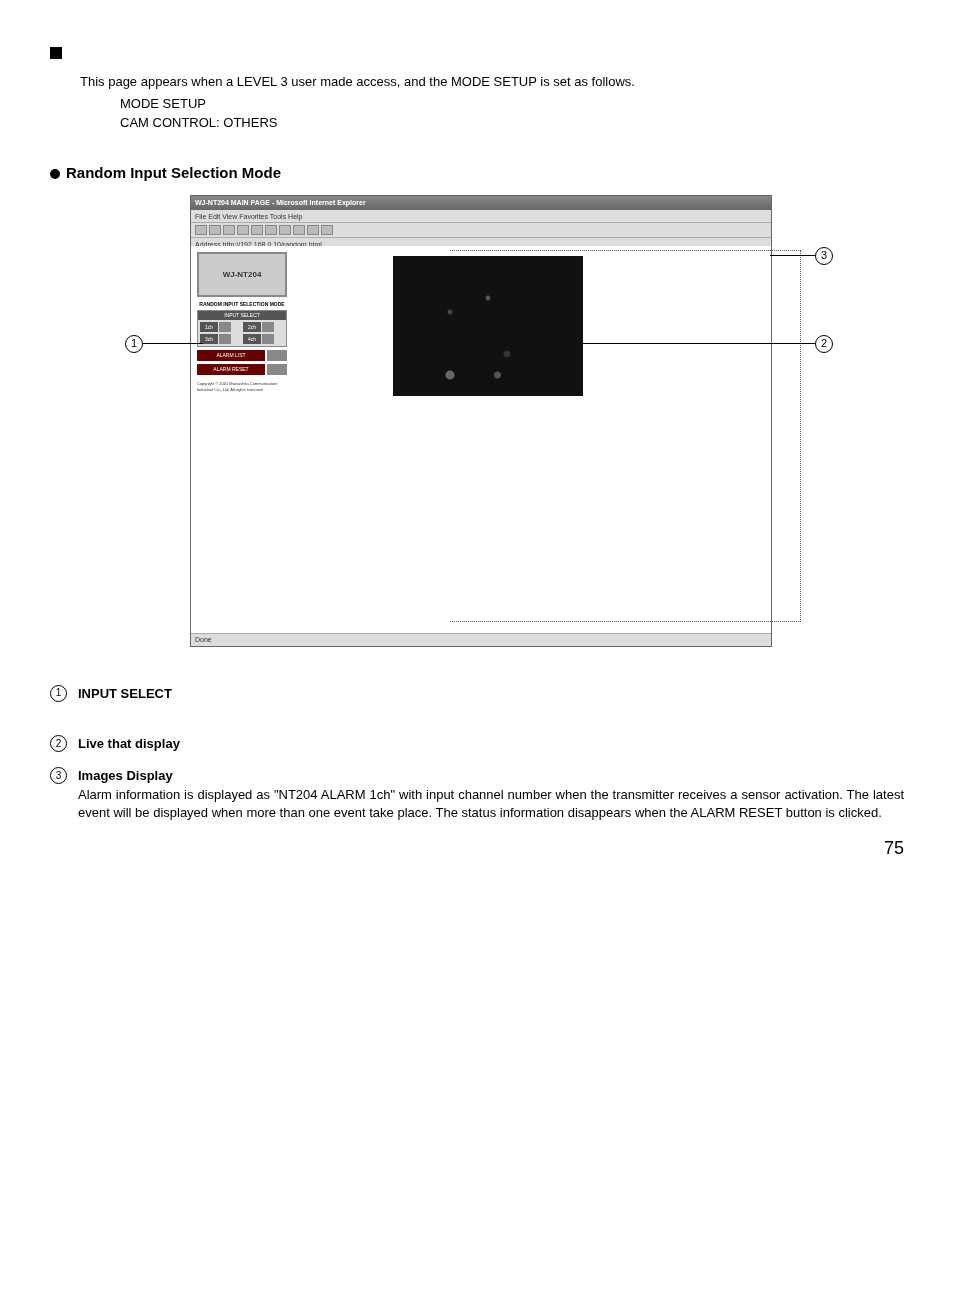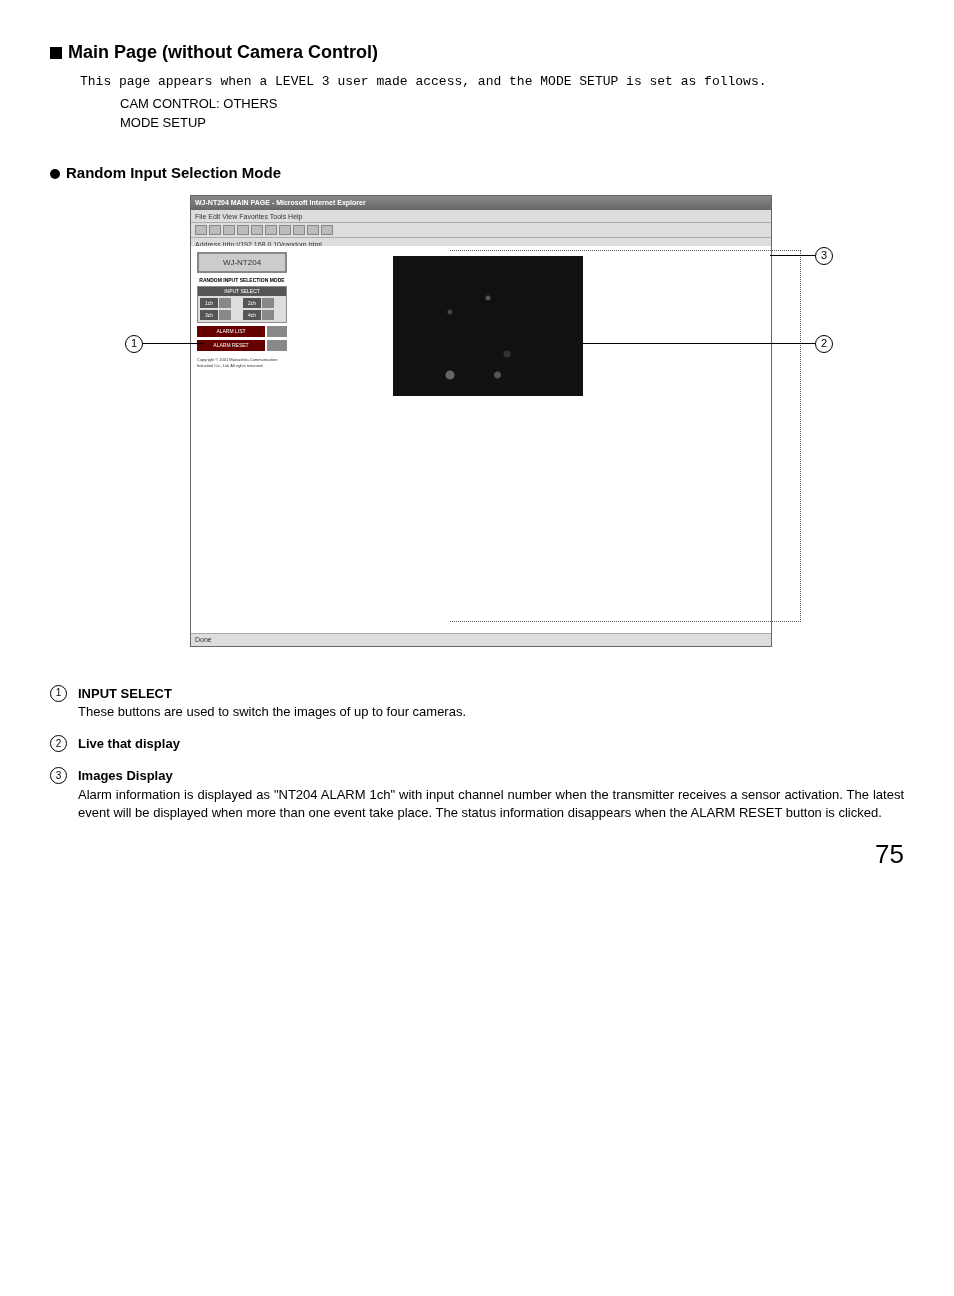--- a/index.html
+++ b/index.html
@@ -21,21 +21,20 @@
     display: inline-block;
     width: 12px;
     height: 12px;
     background: #000;
     vertical-align: middle;
     margin-right: 6px;
   }
   .intro {
     margin-left: 30px;
     margin-bottom: 4px;
-    font-family: Liberation Mono, monospace;
   }
   .sublines {
     margin-left: 70px;
     margin-bottom: 30px;
   }
   .sub-title {
     font-size: 15px;
     font-weight: bold;
     margin-top: 30px;
     margin-bottom: 12px;
@@ -119,23 +118,23 @@
     padding: 1px 4px;
     color: #333;
   }
   .left-panel {
     width: 90px;
     padding: 6px;
   }
   .panel-logo {
     border: 2px solid #888;
     text-align: center;
-    font-weight: normal;
+    font-weight: bold;
     font-size: 8px;
-    padding: 3px 0;
+    padding: 15px 0;
     background: #ccc;
     color: #333;
   }
   .panel-label {
     text-align: center;
     font-size: 5px;
     font-weight: bold;
     margin: 4px 0 2px 0;
   }
   .input-select-box {
@@ -271,35 +270,35 @@
     align-items: center;
     justify-content: center;
     font-size: 10px;
   }
   .desc-title {
     font-weight: bold;
   }
   .page-num {
     position: absolute;
     right: 50px;
-    font-size: 26px;
+    font-size: 18px;
     font-family: Arial, sans-serif;
   }
 </style>
 </head>
 <body>
 
 <div class="main-title">
-  <span class="square-bullet"></span><span>Main Page (without Camera Control)</span>
+  <span class="square-bullet"></span>
 </div>
 
 <div class="intro">This page appears when a LEVEL 3 user made access, and the MODE SETUP is set as follows.</div>
 <div class="sublines">
+  <div>MODE SETUP</div>
   <div>CAM CONTROL: OTHERS</div>
-  <div>MODE SETUP</div>
 </div>
 
 <div class="sub-title">
   <span class="circle-bullet"></span><span>Random Input Selection Mode</span>
 </div>
 
 <div class="figure-area">
 
   <div class="browser-window">
     <div class="win-titlebar">WJ-NT204 MAIN PAGE - Microsoft Internet Explorer</div>
@@ -382,21 +381,21 @@
     <span class="callout-num">3</span>
   </div>
 
 </div>
 
 <div class="desc-block">
 
   <div class="desc-item">
     <span class="desc-num">1</span>
     <span class="desc-title">INPUT SELECT</span><br>
-    <span>These buttons are used to switch the images of up to four cameras.</span><br>
+    <br>
   </div>
 
   <div class="desc-item">
     <span class="desc-num">2</span>
     <span class="desc-title">Live that display</span><br>
   </div>
 
   <div class="desc-item">
     <span class="desc-num">3</span>
     <span class="desc-title">Images Display</span><br>

